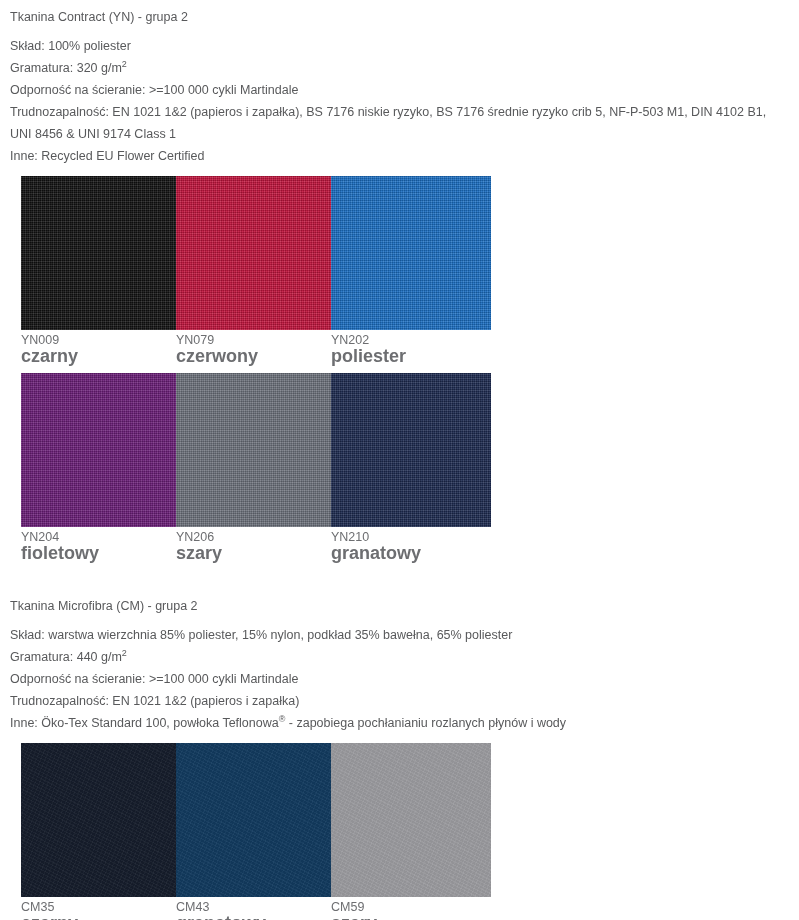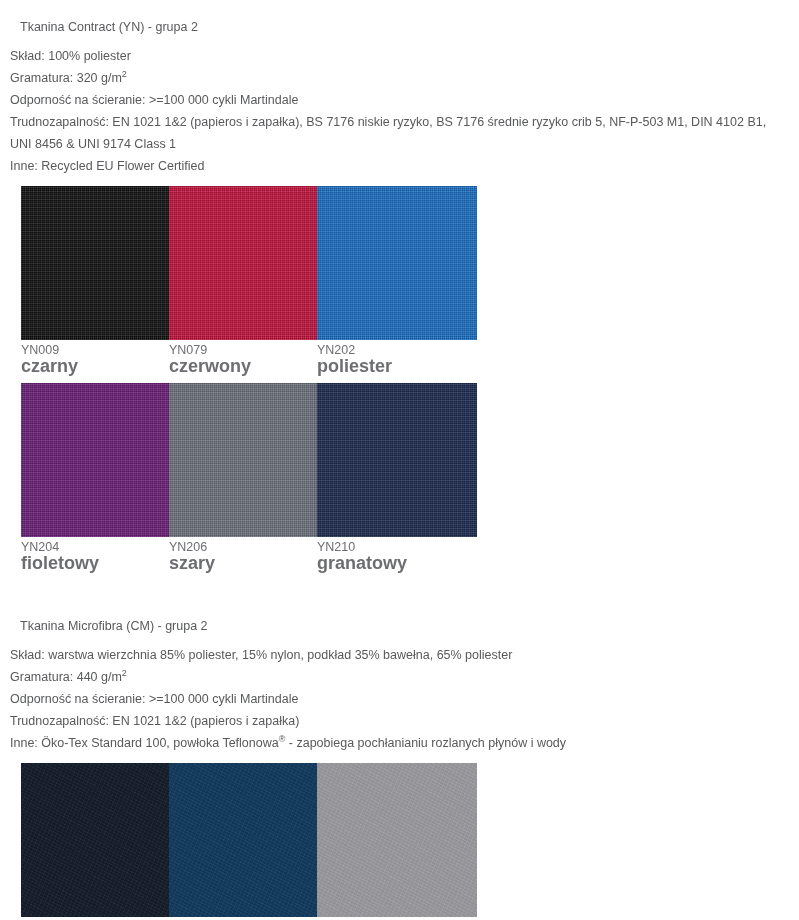--- a/index.html
+++ b/index.html
@@ -15,21 +15,21 @@
     color: #58595b;
     overflow: hidden;
   }
   .page {
     padding: 0;
     width: 799px;
   }
   .section-title {
     font-size: 12.5px;
     color: #58595b;
-    margin: 10px;
+    margin: 0;
     padding: 9px 0 0 10px;
     line-height: 16px;
   }
   .spec-list {
     margin: 0;
     padding: 0;
     list-style: none;
   }
   .spec-line {
     font-size: 12.5px;
@@ -46,20 +46,21 @@
   .spec-gap-top { margin-top: 10px; }
 
   .swatch-row {
     display: flex;
     flex-wrap: nowrap;
     padding-left: 21px;
     margin-top: 9px;
   }
   .swatch-cell {
     width: 148px;
+    margin-right: 7px;
     flex: 0 0 auto;
   }
   .swatch {
     width: 160px;
     height: 154px;
     position: relative;
     overflow: hidden;
   }
   
   .swatch.woven::after {

